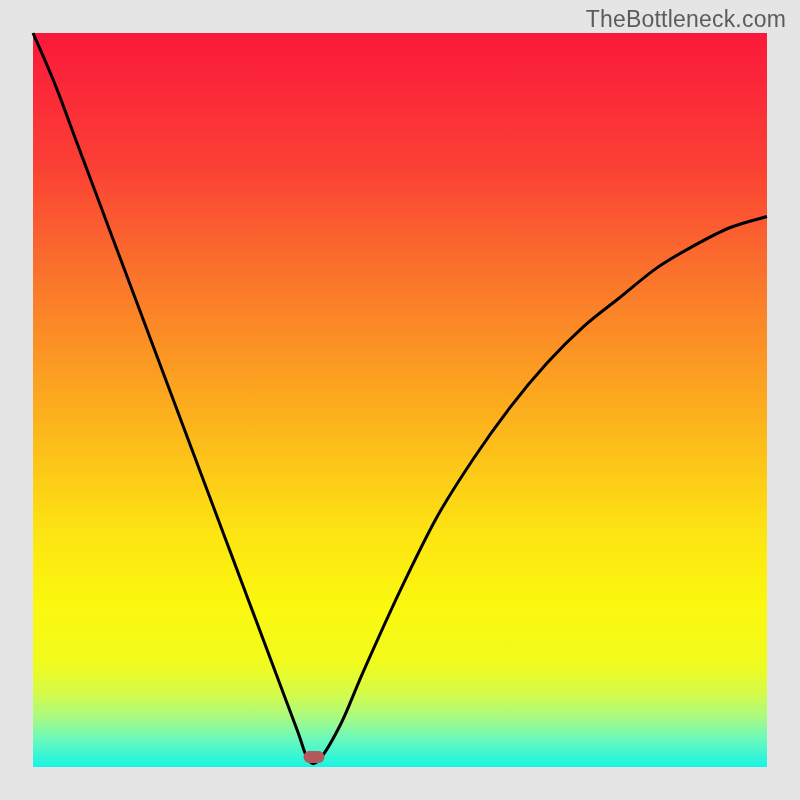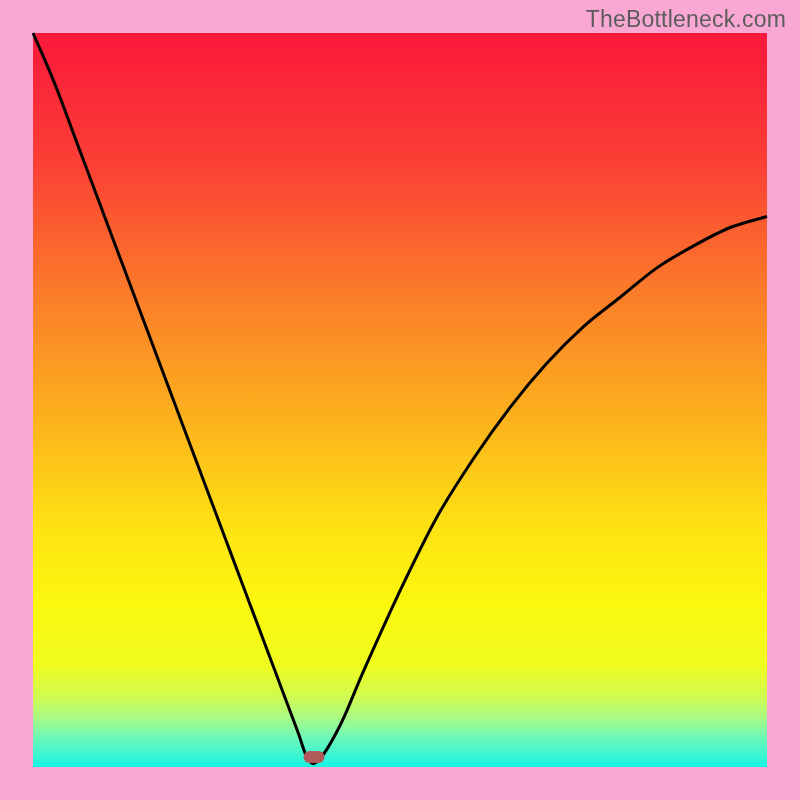--- a/index.html
+++ b/index.html
@@ -10,21 +10,21 @@
     background: #000;
     overflow: hidden;
     font-family: Arial, Helvetica, sans-serif;
   }
   .frame {
     position: absolute;
     left: 0;
     top: 0;
     width: 800px;
     height: 800px;
-    background: #f9a8d4;
+    background: #e5e5e5;
   }
   .plot-area {
     position: absolute;
     left: 33px;
     top: 33px;
     width: 734px;
     height: 734px;
     
   }
   .watermark {

